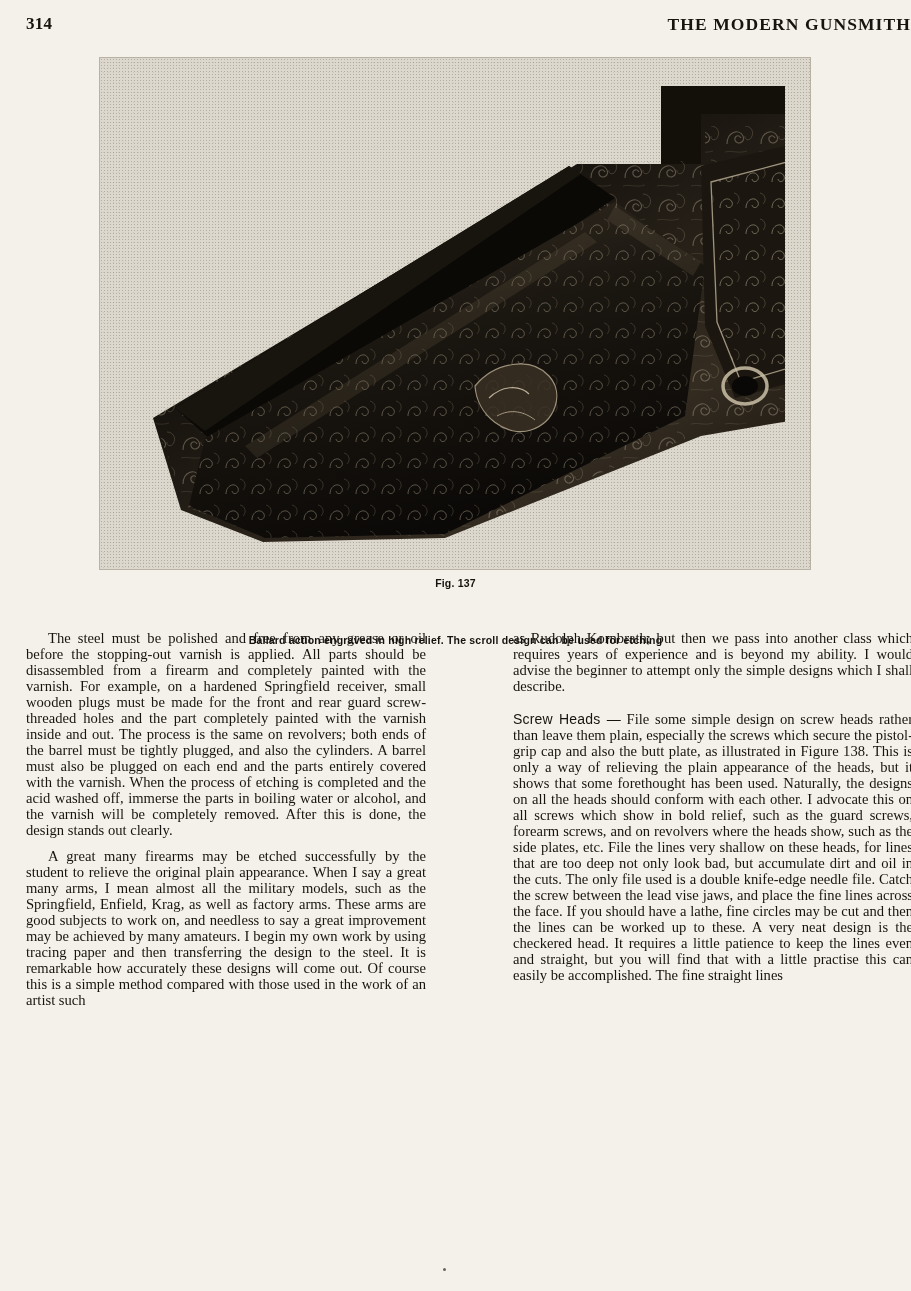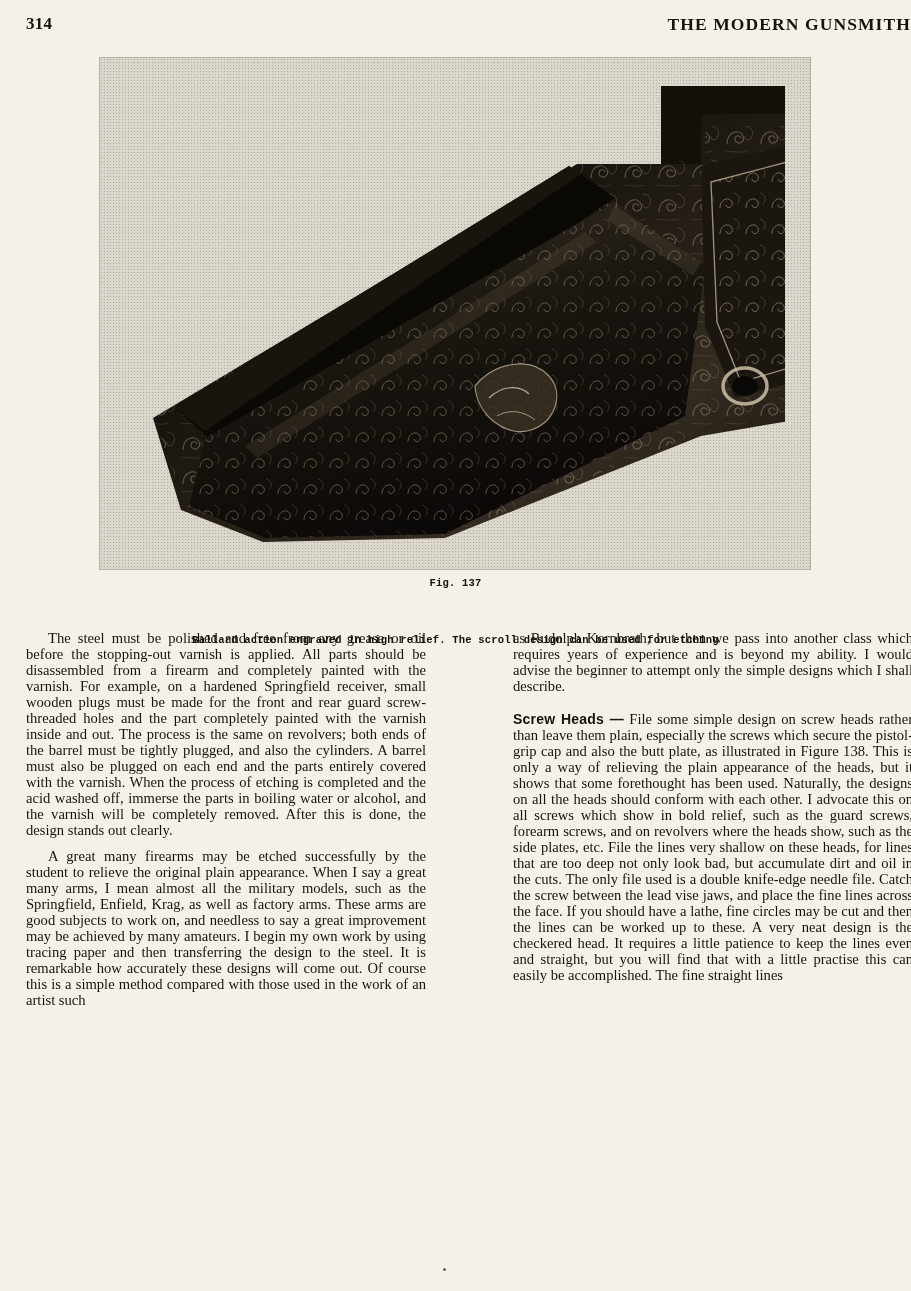--- a/index.html
+++ b/index.html
@@ -78,21 +78,21 @@
     width: 640px;
     height: 460px;
   }
   .wedge svg { display: block; }
   .caption {
     position: absolute;
     left: 0;
     top: 576px;
     width: 911px;
     text-align: center;
-    font-family: Liberation Mono, monospace;
+    font-family: Liberation Sans, sans-serif;
     font-size: 10.5px;
     font-weight: bold;
     line-height: 15px;
     letter-spacing: 0.2px;
     color: #15120e;
   }
   .caption .fig-no { display: block; }
   .caption .fig-title { display: block; margin-top: 42px; }
   
   .columns {
@@ -117,21 +117,21 @@
   .col-left { left: 0; }
   .col-right { left: 479px; margin-left: 8px; }
   .col p {
     margin: 0 0 0 0;
     text-indent: 22px;
   }
   .col p + p { margin-top: 10px; }
   .col p.noindent { text-indent: 0; }
   .col p.spaced { margin-top: 17px; }
   .runin {
-    font-weight: bold;
+    font-weight: normal;
     font-family: "Liberation Sans", sans-serif;
     font-size: 14px;
     letter-spacing: 0.2px;
   }
   .dot {
     position: absolute;
     left: 443px;
     top: 1268px;
     width: 3px;
     height: 3px;

